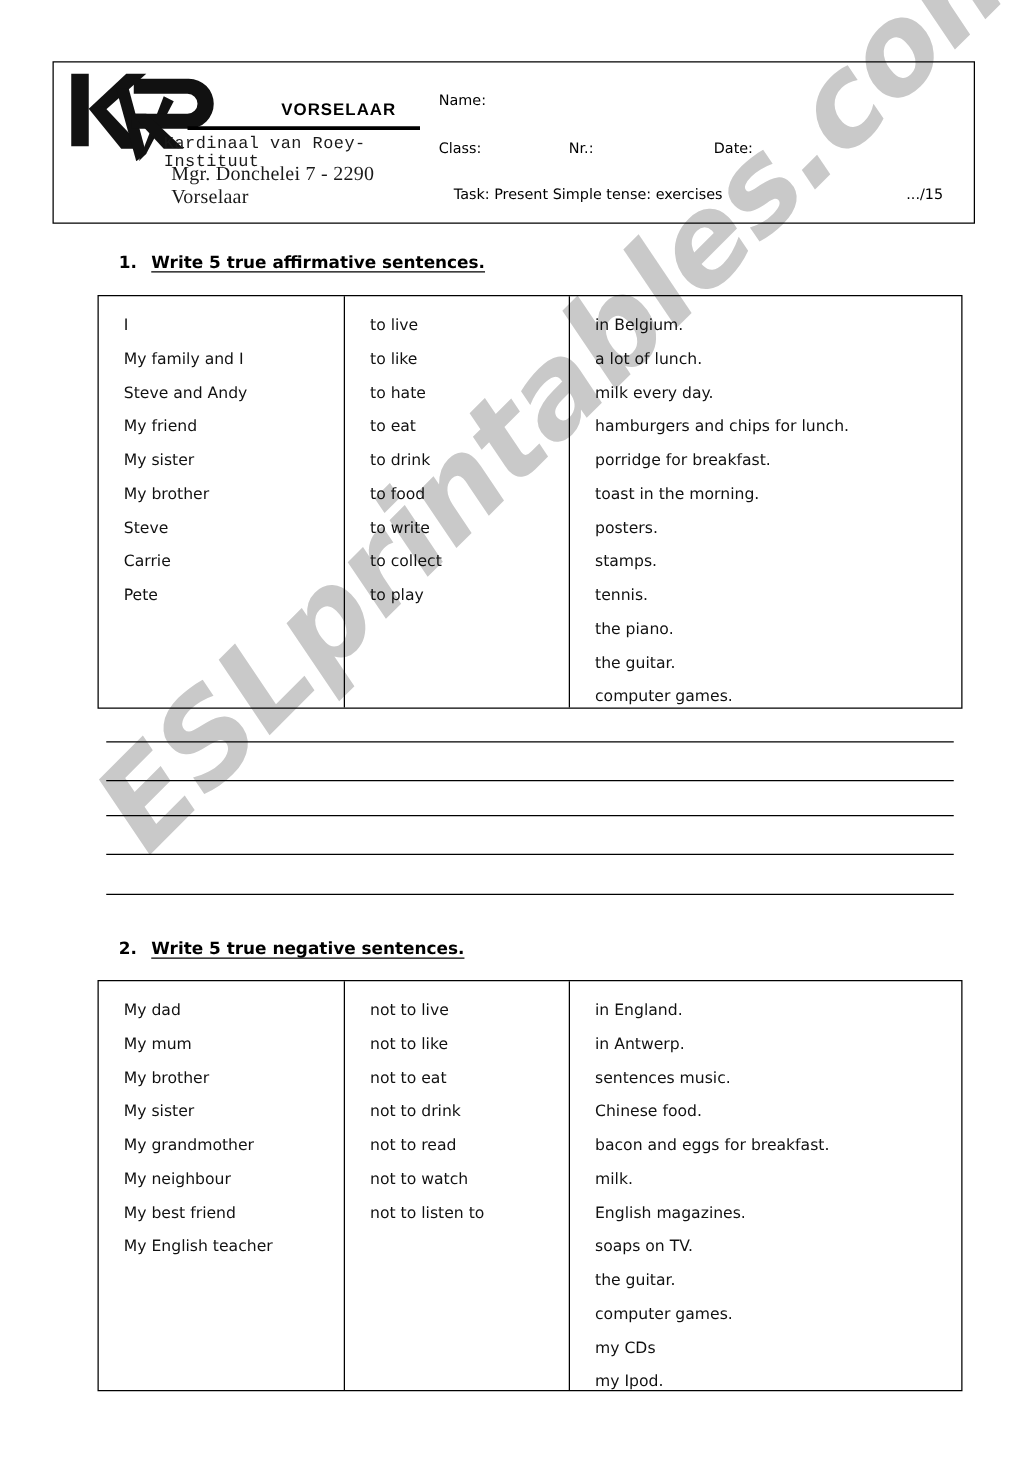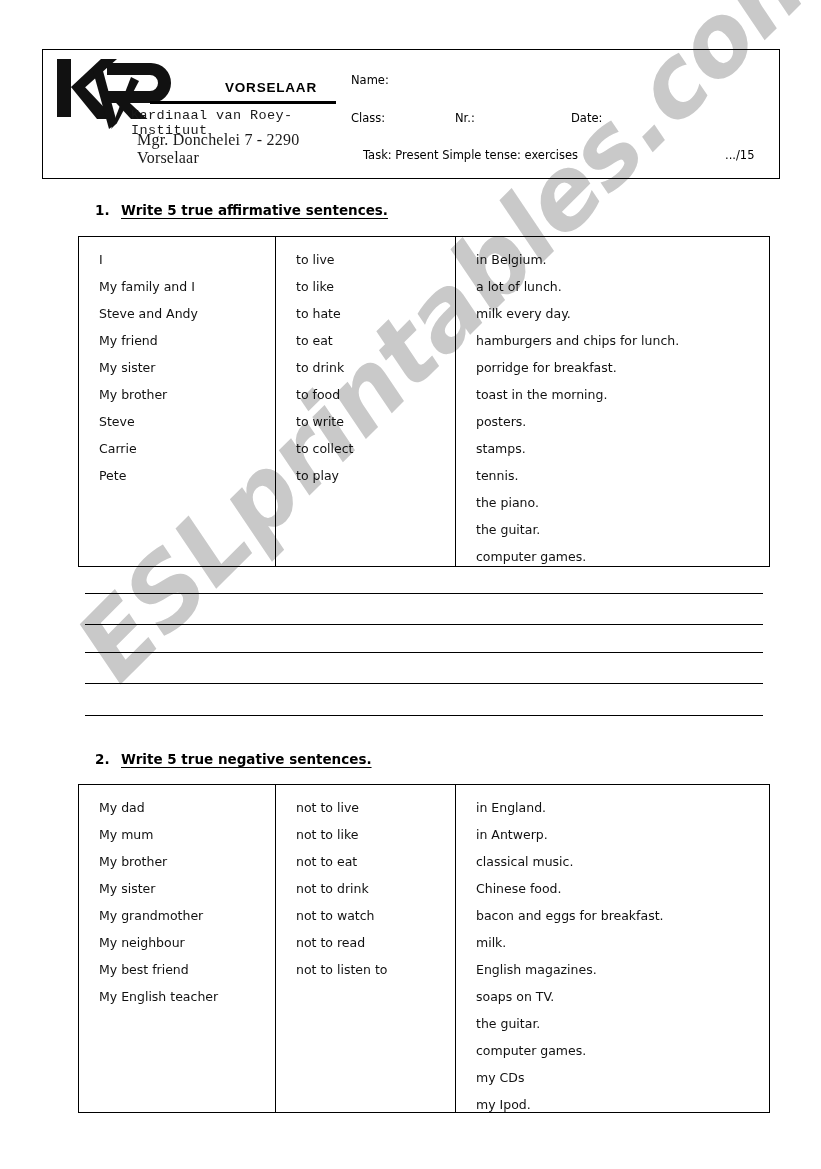--- a/index.html
+++ b/index.html
@@ -291,28 +291,28 @@
     <div class="wt-item">My grandmother</div>
     <div class="wt-item">My neighbour</div>
     <div class="wt-item">My best friend</div>
     <div class="wt-item">My English teacher</div>
   </div>
   <div class="wt-col wt-col-verb">
     <div class="wt-item">not to live</div>
     <div class="wt-item">not to like</div>
     <div class="wt-item">not to eat</div>
     <div class="wt-item">not to drink</div>
+    <div class="wt-item">not to read</div>
     <div class="wt-item">not to watch</div>
-    <div class="wt-item">not to read</div>
     <div class="wt-item">not to listen to</div>
   </div>
   <div class="wt-col wt-col-object">
     <div class="wt-item">in England.</div>
     <div class="wt-item">in Antwerp.</div>
-    <div class="wt-item">classical music.</div>
+    <div class="wt-item">sentences music.</div>
     <div class="wt-item">Chinese food.</div>
     <div class="wt-item">bacon and eggs for breakfast.</div>
     <div class="wt-item">milk.</div>
     <div class="wt-item">English magazines.</div>
     <div class="wt-item">soaps on TV.</div>
     <div class="wt-item">the guitar.</div>
     <div class="wt-item">computer games.</div>
     <div class="wt-item">my CDs</div>
     <div class="wt-item">my Ipod.</div>
   </div>

